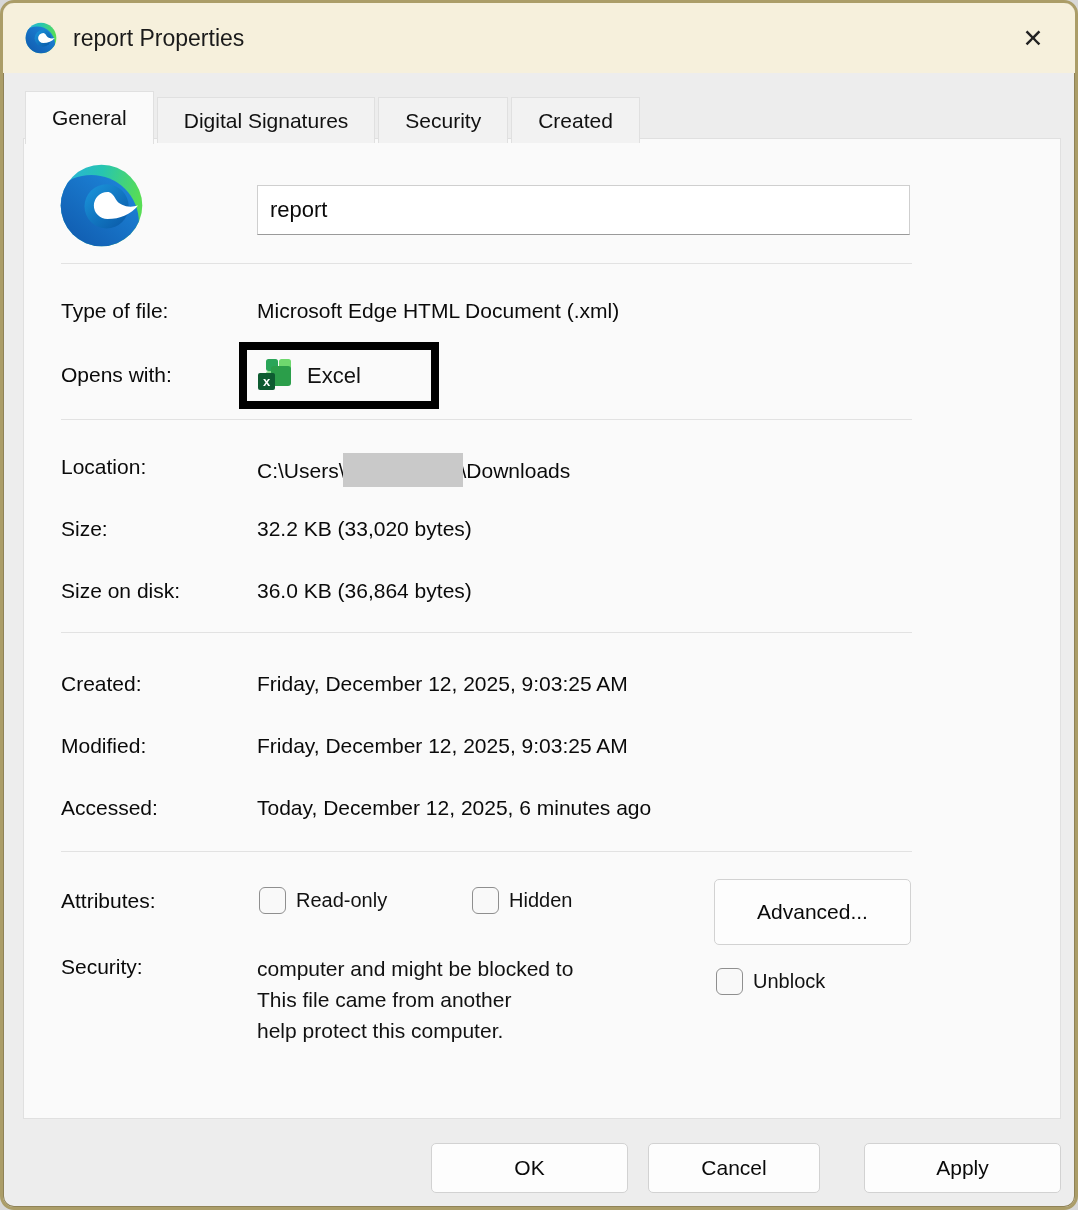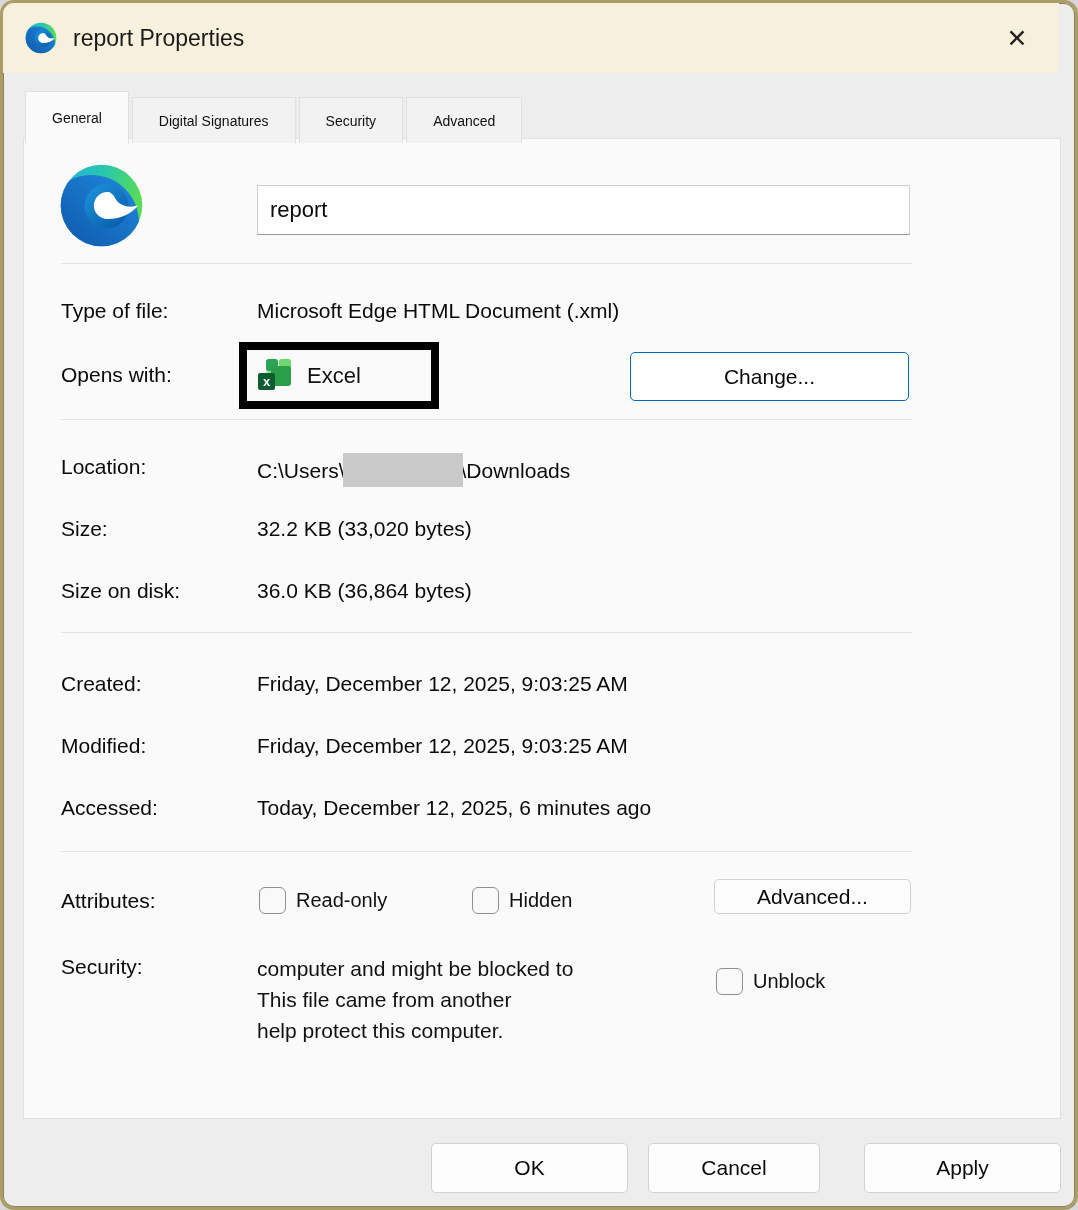--- a/index.html
+++ b/index.html
@@ -8,39 +8,39 @@
 
   .window{
     position:relative; width:1078px; height:1210px;
     background:#ededed;
     border:3px solid #ab9d68;
     box-shadow:0 0 0 1px #8f8257 inset;
     border-radius:14px;
     overflow:hidden;
   }
   .titlebar{
-    position:absolute; top:0; left:0; right:16px; height:70px;
+    position:absolute; top:0; left:0; right:0; height:70px;
     background:#f6f0dc;
     display:flex; align-items:center;
     padding-left:22px;
   }
   .title-icon{ width:32px; height:32px; flex:0 0 auto; }
   .window-title{ margin-left:16px; font-size:23px; color:#1a1a1a; }
   .close-btn{
     position:absolute; right:20px; top:14px; width:44px; height:42px;
     display:flex; align-items:center; justify-content:center;
     font-size:25px; font-weight:300; color:#222; cursor:pointer;
     background:transparent; border:none;
   }
 
   
   .tabs{ position:absolute; left:22px; top:88px; height:52px; display:flex; align-items:flex-end; gap:3px; z-index:3; }
   .tab{
     display:flex; align-items:center; justify-content:center;
-    padding:0 26px; font-size:14px; white-space:nowrap;
+    padding:0 26px; font-size:21px; white-space:nowrap;
     height:46px; background:#f2f2f2;
     border:1px solid #e0e0e0; border-bottom:none;
     cursor:pointer;
   }
   .tab.active{
     height:53px; background:#fafafa; margin-bottom:-1px;
     border:1px solid #e0e0e0; border-bottom:none;
   }
 
   
@@ -68,21 +68,21 @@
   .opens-app{ position:absolute; left:283px; top:224px; font-size:22px; }
 
   .btn{
     position:absolute; background:#fdfdfd; border:1px solid #d2d2d2;
     border-radius:5px; font-family:"Liberation Sans",sans-serif;
     font-size:21px; color:#0a0a0a; cursor:pointer;
     display:flex; align-items:center; justify-content:center;
   }
   .btn-accent{ border:1.5px solid #0067c0; background:#fff; }
   .change-btn{ left:606px; top:213px; width:279px; height:49px; }
-  .advanced-btn{ left:690px; top:740px; width:197px; height:35px; }
+  .advanced-btn{ left:690px; top:740px; width:197px; height:66px; }
 
   .redaction{
     display:inline-block; width:120px; height:34px; background:#c9c9c9;
     vertical-align:middle; margin:0 -2px; transform:translateY(-2px);
   }
 
   .cb{
     position:absolute; width:27px; height:27px; appearance:none; -webkit-appearance:none;
     border:1px solid #8f8f8f; border-radius:6px; background:#f9f9f9; cursor:pointer; margin:0;
   }
@@ -148,42 +148,41 @@
     <span class="window-title">report Properties</span>
     <button class="close-btn">
       <span>✕</span>
     </button>
   </div>
 
   <div class="tabs">
     <div class="tab active">General</div>
     <div class="tab">Digital Signatures</div>
     <div class="tab">Security</div>
-    <div class="tab">Advanced</div>
+    <div class="tab">Created</div>
   </div>
 
   <div class="panel">
 
     <svg class="file-icon-big">
         <use href="#edge-logo"></use>
       </svg>
     <input class="filename-input" type="text" value="report" style="">
 
     <div class="sep" style="top:124px"></div>
 
     <div class="lbl" style="top:160px">Type of file:</div>
     <div class="val" style="top:160px">Microsoft Edge HTML Document (.xml)</div>
 
     <div class="lbl" style="top:224px">Opens with:</div>
     <div class="highlight-box"></div>
     <svg class="excel-icon">
         <use href="#excel-logo"></use>
       </svg>
     <div class="opens-app">Excel</div>
-    <button class="btn btn-accent change-btn">Change...</button>
 
     <div class="sep" style="top:280px"></div>
 
     <div class="lbl" style="top:316px">Location:</div>
     <div class="val" style="top:316px"><span>C:\Users\</span><span class="redaction"></span><span>\Downloads</span></div>
 
     <div class="lbl" style="top:378px">Size:</div>
     <div class="val" style="top:378px">32.2 KB (33,020 bytes)</div>
 
     <div class="lbl" style="top:440px">Size on disk:</div>

